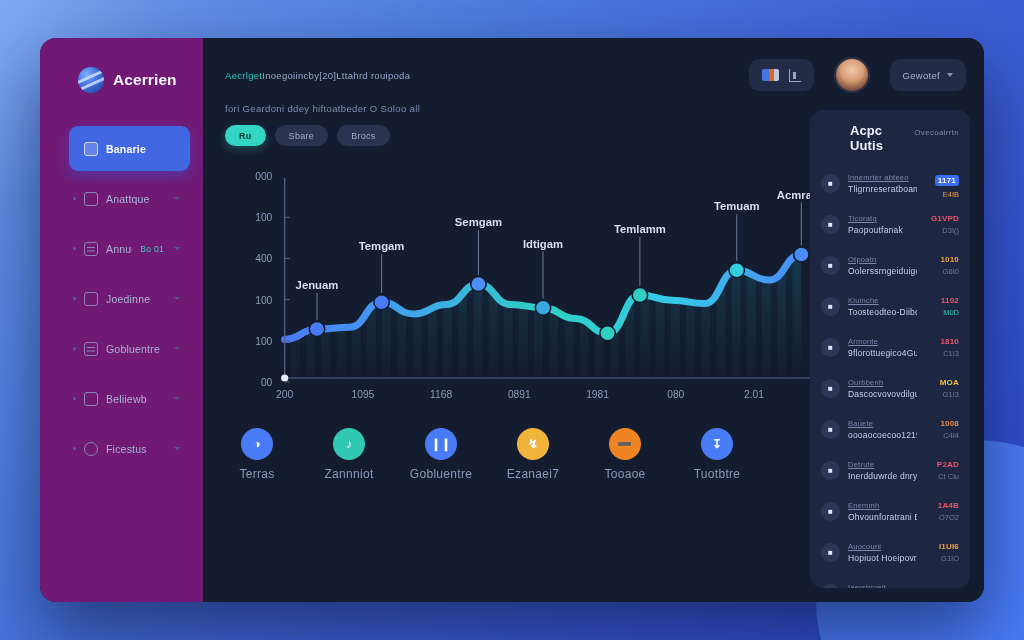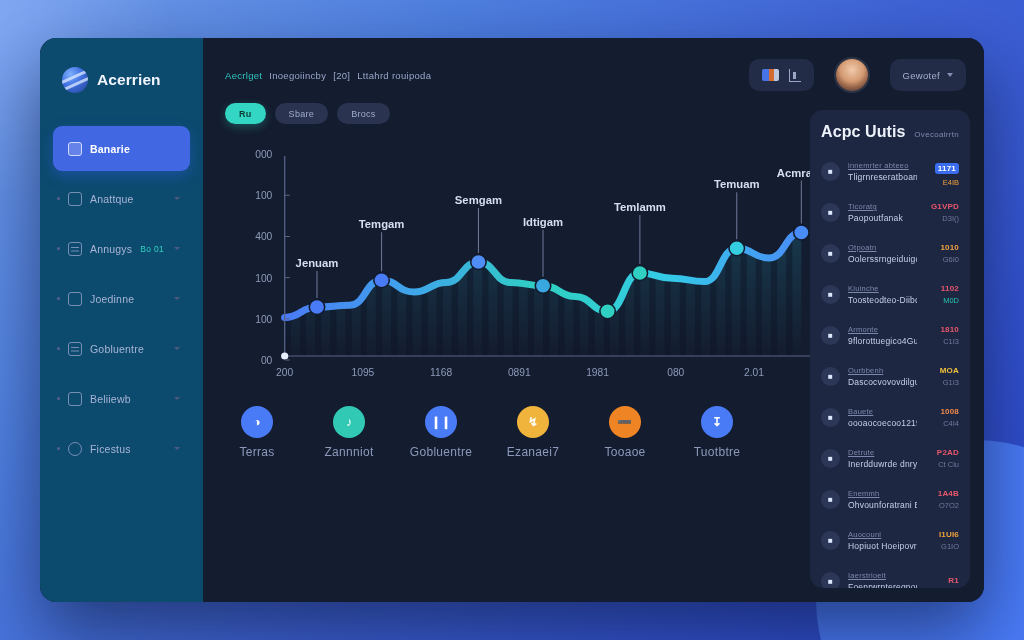--- a/index.html
+++ b/index.html
@@ -24,22 +24,22 @@
   
   .app{
     position:absolute; left:40px; top:38px; width:944px; height:564px;
     border-radius:16px; overflow:hidden; display:flex;
     background:#161e32;
     box-shadow:0 30px 70px rgba(8,16,45,.55);
   }
 
   
   .sidebar{
-    width:163px; flex:0 0 163px; background:#0c4a6e;
-    padding:22px 0 0 0; position:relative;
+    width:163px; flex:0 0 163px; background:#701a75;
+    padding:22px 0 0 16px; position:relative;
   }
   .brand{ display:flex; align-items:center; gap:9px; padding:0 0 0 22px; height:40px; }
   .brand-logo{
     width:26px;height:26px;border-radius:50%;
     background:radial-gradient(circle at 32% 28%, #7fb0ff 0%, #3f6fe0 45%, #24418f 100%);
     position:relative; overflow:hidden; flex:0 0 26px;
   }
   .brand-logo:before,.brand-logo:after{
     content:""; position:absolute; left:-4px; right:-4px; height:3px;
     background:rgba(220,235,255,.75); transform:rotate(-24deg);
@@ -78,21 +78,21 @@
     font-size:8.5px; color:#2fd4c0; filter:blur(.5px); letter-spacing:.3px; margin-right:2px;
   }
   .nav-caret{
     width:0;height:0;border-left:3px solid transparent;border-right:3px solid transparent;
     border-top:3.5px solid #4d5a80; margin-left:auto;
   }
 
   
   .main{ flex:1; background:#141c2f; position:relative; padding:20px 18px 0 22px; display:flex; flex-direction:column; }
   .topbar{ display:flex; align-items:center; height:34px; }
-  .crumbs{ display:flex; align-items:center; gap:7px; filter:blur(.55px); }
+  .crumbs{ display:flex; align-items:center; gap:0; filter:blur(.55px); }
   .crumb{ font-size:9.5px; color:#9aa6c8; letter-spacing:.3px; }
   .crumb.first{ color:#2fc7bd; }
   .top-actions{ margin-left:auto; display:flex; align-items:center; gap:22px; }
   .pill{
     height:32px; border-radius:10px; background:#222c46; display:flex; align-items:center;
     gap:10px; padding:0 13px;
   }
   .pill-ico{ width:17px;height:12px;border-radius:2px;background:linear-gradient(90deg,#4a7bf7 0%,#4a7bf7 40%,#e8722f 40%,#e8722f 70%,#cfd8ee 70%); opacity:.9;}
   .pill-ico2{ width:12px;height:13px; border-left:1.4px solid #9aa6c8; border-bottom:1.4px solid #9aa6c8; position:relative;}
   .pill-ico2:after{content:"";position:absolute;left:3px;bottom:2px;width:3px;height:7px;background:#9aa6c8;}
@@ -129,21 +129,21 @@
     color:#fff;font-size:12px;font-weight:bold; filter:blur(.2px);
   }
   .stat-lb{ font-size:12px;color:#8d99bb;filter:blur(.6px);letter-spacing:.3px;white-space:nowrap;}
 
   
   .rpanel{
     position:absolute; right:14px; top:72px; width:160px; height:478px;
     background:#1e2742; border-radius:13px; padding:13px 11px 0 11px; overflow:hidden;
   }
   .rp-head{ display:flex; align-items:baseline; }
-  .rp-title{ font-size:16px;font-weight:bold;color:#eef2fb;filter:blur(.4px);letter-spacing:.1px;}
+  .rp-title{ font-size:13px;font-weight:bold;color:#eef2fb;filter:blur(.4px);letter-spacing:.1px;margin-left:29px;}
   .rp-link{ margin-left:auto;font-size:8px;color:#7c89ad;filter:blur(.6px);letter-spacing:.3px;}
   .rp-list{ margin-top:10px; }
   .rp-row{ display:flex; align-items:center; gap:8px; height:41px; }
   .rp-ic{
     width:19px;height:19px;border-radius:50%;flex:0 0 19px;
     display:flex;align-items:center;justify-content:center;font-size:8px;color:#dfe7ff;
     background:#2c3758; filter:blur(.25px);
   }
   .rp-txt{ flex:1; min-width:0; }
   .rp-t1{ font-size:7.5px;color:#7b88ac;filter:blur(.6px);letter-spacing:.25px;white-space:nowrap;overflow:hidden;text-decoration:underline;}
@@ -227,20 +227,21 @@
           <span class="pill-ico2"></span>
         </div>
         <div class="avatar"></div>
         <div class="user-pill">
           <span class="t">Gewotef</span>
           <span class="caret-d"></span>
         </div>
       </div>
     </div>
 
+    <div class="page-sub">fori Geardoni ddey hiftoatbeder O Soloo all</div>
     <div class="chips" id="chips">
         <div class="chip active">Ru</div>
         <div class="chip">Sbare</div>
         <div class="chip">Brocs</div>
       </div>
 
     <div class="chart-wrap">
       <svg class="chart" viewBox="0 0 720 268" preserveAspectRatio="none" id="chart">
           <defs>
             <linearGradient id="lg" x1="0" y1="0" x2="1" y2="0">

